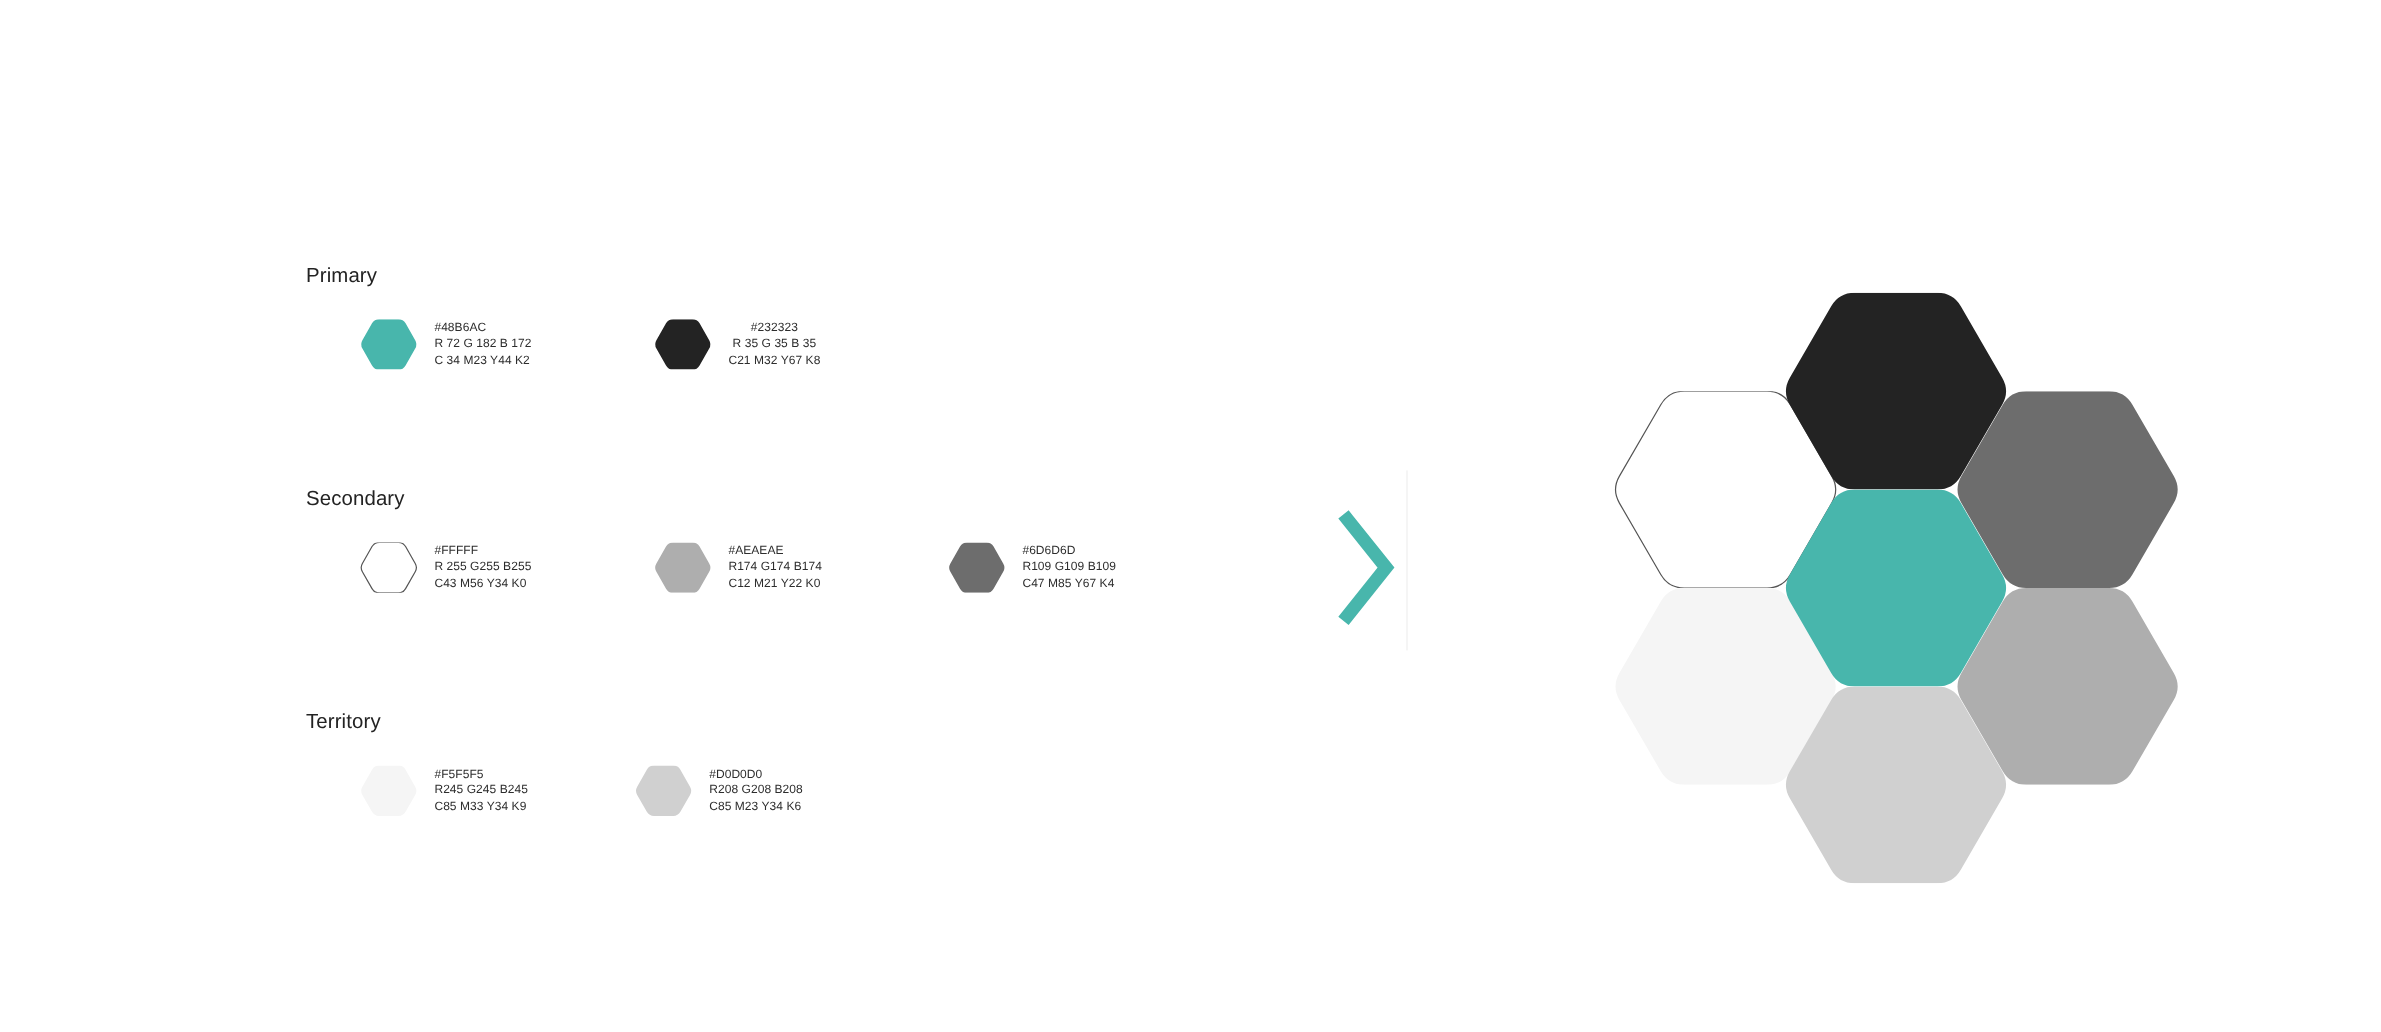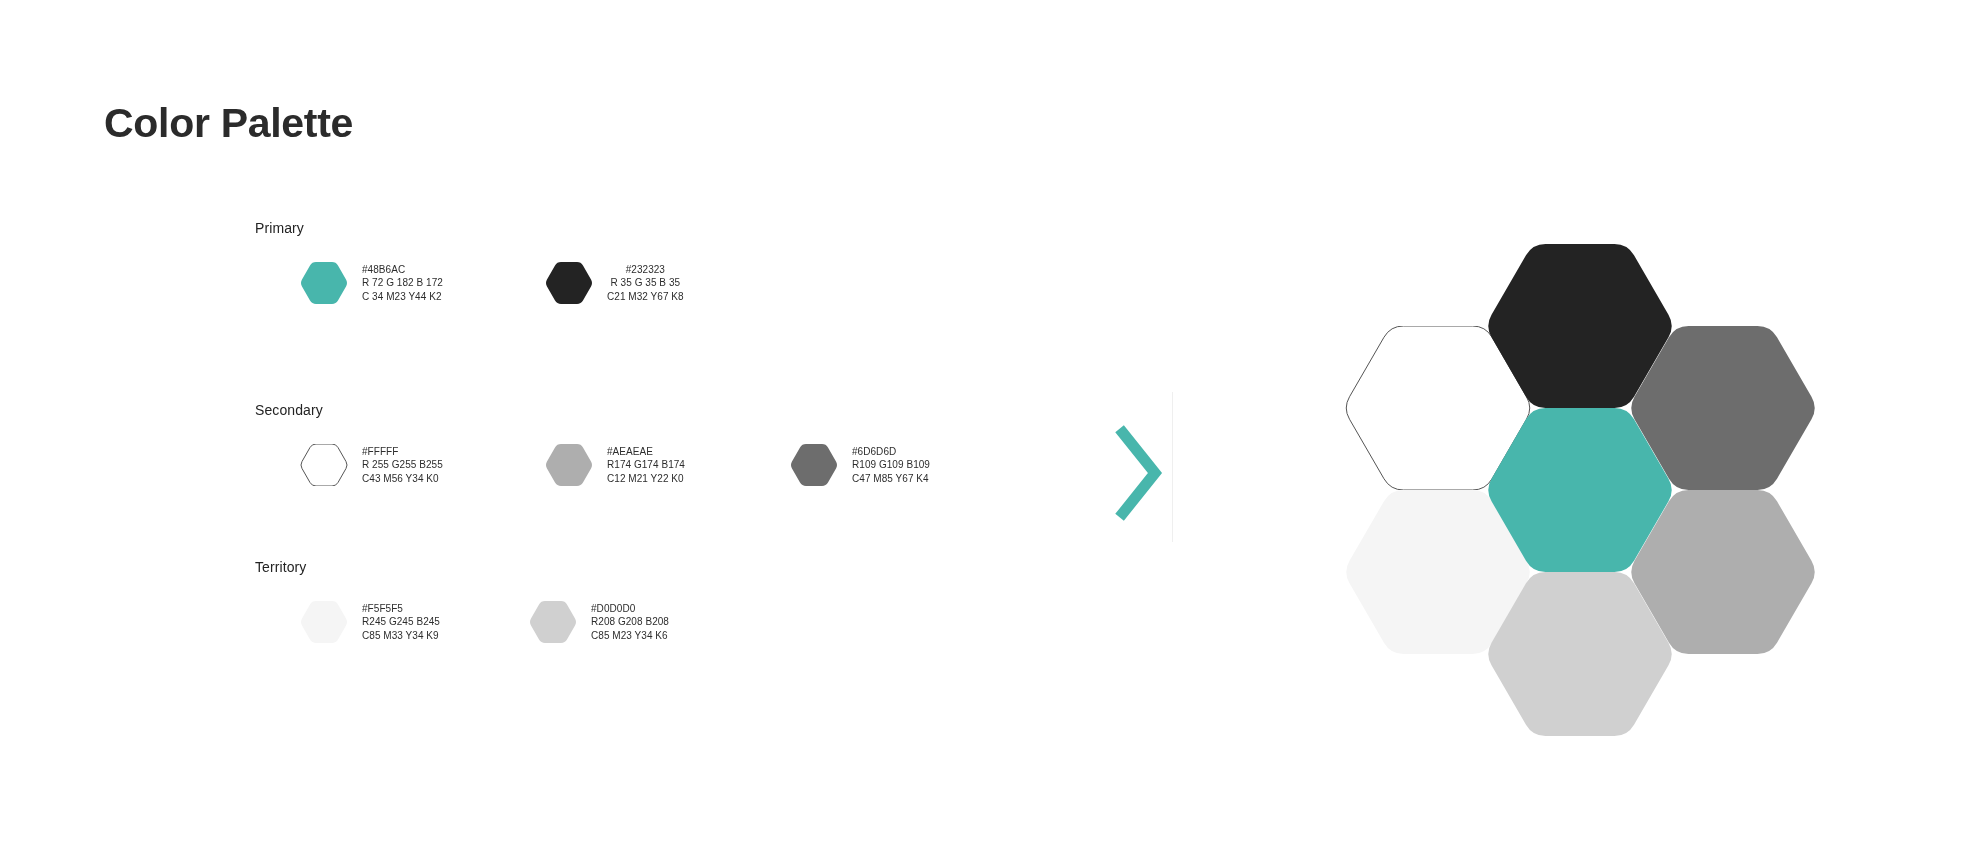--- a/index.html
+++ b/index.html
@@ -16,21 +16,21 @@
     position:absolute; left:104px; top:100px;
     font-size:41px; font-weight:bold; color:#2b2b2b;
     letter-spacing:-0.3px;
   }
 
   
   .palette{ position:absolute; left:255px; top:220px; width:870px; }
 
   .section{ position:relative; }
   .section-title{
-    font-size:14px; color:#232323; font-weight:400;
+    font-size:17px; color:#232323; font-weight:400;
     letter-spacing:0.1px;
   }
   .swatch-row{ position:relative; height:92px; margin-top:26px; }
 
   .swatch{
     position:absolute; top:0;
     display:flex; align-items:center; gap:14px;
   }
 
   .hex-sm{
@@ -56,21 +56,20 @@
 
   
   .cluster{ position:absolute; left:1270px; top:180px; width:620px; height:620px; }
   .cluster svg{ display:block; }
 </style>
 </head>
 <body>
 
 <div class="page">
 
-  <div class="page-title">Color Palette</div>
 
   <div class="palette">
       <div class="section">
         <div class="section-title">Primary</div>
         <div class="swatch-row">
           <div class="swatch" style="left: 45px;">
             <div class="hex-sm">
               <svg width="48" height="42" viewBox="0 0 48 42">
                 <path d="M10.015444246572665,3.472972568497837Q12,0 16,0L32,0Q36,0 37.98455575342734,3.472972568497837L46.01544424657266,17.527027431502162Q48,21 46.01544424657266,24.472972568497838L37.98455575342734,38.52702743150216Q36,42 32,42L16,42Q12,42 10.015444246572665,38.52702743150216L1.9845557534273355,24.472972568497838Q0,21 1.9845557534273355,17.527027431502162Z" fill="#48B6AC"></path>
               </svg>
@@ -129,21 +128,21 @@
               </svg>
             </div>
             <div class="sw-text">
               <div>#6D6D6D</div>
               <div>R109 G109 B109</div>
               <div>C47 M85 Y67 K4</div>
             </div>
           </div>
         </div>
       </div>
-      <div class="section" style="margin-top: 23px;">
+      <div class="section" style="margin-top: 48px;">
         <div class="section-title">Territory</div>
         <div class="swatch-row">
           <div class="swatch" style="left: 45px;">
             <div class="hex-sm">
               <svg width="48" height="42" viewBox="0 0 48 42">
                 <path d="M10.015444246572665,3.472972568497837Q12,0 16,0L32,0Q36,0 37.98455575342734,3.472972568497837L46.01544424657266,17.527027431502162Q48,21 46.01544424657266,24.472972568497838L37.98455575342734,38.52702743150216Q36,42 32,42L16,42Q12,42 10.015444246572665,38.52702743150216L1.9845557534273355,24.472972568497838Q0,21 1.9845557534273355,17.527027431502162Z" fill="#F5F5F5"></path>
               </svg>
             </div>
             <div class="sw-text">
               <div>#F5F5F5</div>

